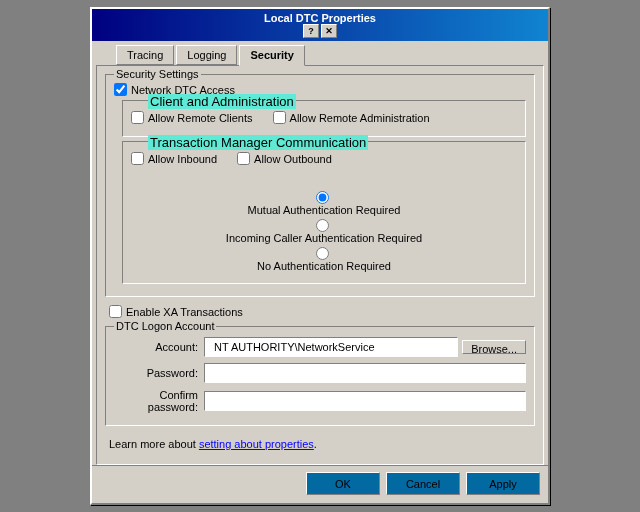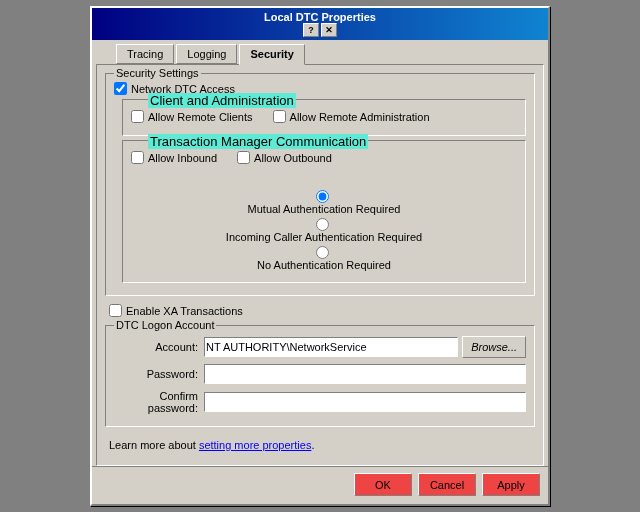--- a/index.html
+++ b/index.html
@@ -167,56 +167,55 @@
       text-align: right;
       padding-right: 6px;
       font-size: 11px;
     }
     .form-input {
       flex: 1;
       height: 20px;
       border: 1px solid;
       border-color: #808080 #ffffff #ffffff #808080;
       background: white;
-      padding: 1px 1px;
+      padding: 1px 9px;
       font-size: 11px;
       font-family: inherit;
     }
     .browse-btn {
       margin-left: 4px;
       padding: 2px 8px;
       background: #d4d0c8;
       border: 1px solid;
       border-color: #ffffff #808080 #808080 #ffffff;
       cursor: pointer;
       font-size: 11px;
       font-family: inherit;
-      height: 22px;
-      font-style: italic;
+      height: 14px;
     }
     .learn-more {
       font-size: 11px;
       padding: 4px 4px 6px 4px;
       color: #000;
     }
     .learn-more a {
       color: #0000ff;
       text-decoration: underline;
     }
     .button-row {
       display: flex;
       justify-content: flex-end;
       gap: 6px;
       padding: 6px 8px 8px 8px;
       border-top: 1px solid #808080;
     }
     .dialog-btn {
-      width: 58px;
+      width: 74px;
       height: 23px;
-      background: #ef4444;
+      background: #0369a1;
       border: 1px solid;
       border-color: #ffffff #808080 #808080 #ffffff;
       cursor: pointer;
       font-size: 11px;
       font-family: inherit;
     }
   </style>
 </head>
 <body>
 
@@ -308,21 +307,21 @@
           <input type="password" class="form-input" style="">
         </div>
         <div class="form-row">
           <span class="form-label">Confirm password:</span>
           <input type="password" class="form-input" style="">
         </div>
       </div>
     </div>
 
     <div class="learn-more">
-      <span>Learn more about </span><a href="#">setting more properties</a><span>.</span>
+      <span>Learn more about </span><a href="#">setting about properties</a><span>.</span>
     </div>
   </div>
 
   <div class="button-row">
     <button class="dialog-btn">OK</button>
     <button class="dialog-btn">Cancel</button>
     <button class="dialog-btn">Apply</button>
   </div>
 </div>
 

